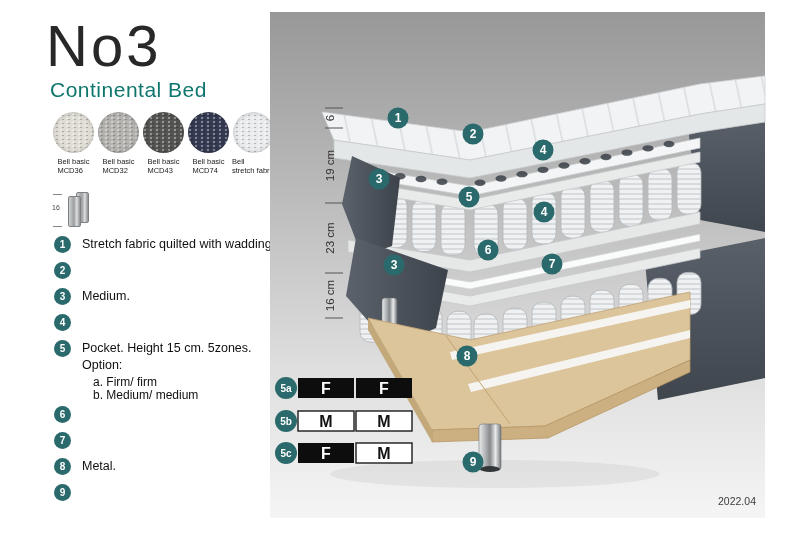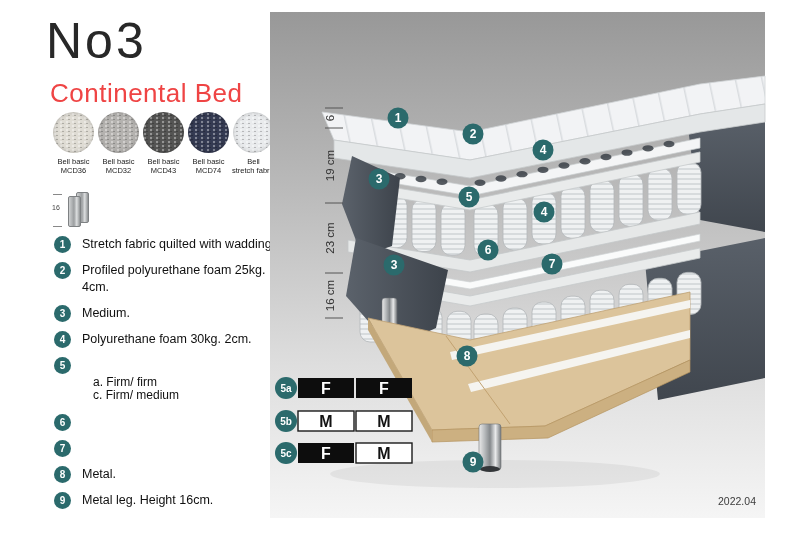--- a/index.html
+++ b/index.html
@@ -1,49 +1,49 @@
 <!DOCTYPE html>
 <html><head>
 <meta charset="utf-8">
 <style>
   html,body{margin:0;padding:0;background:#fff;}
   body{width:800px;height:533px;position:relative;overflow:hidden;
        font-family:"Liberation Sans",sans-serif;color:#111;}
   .page{position:absolute;inset:0;width:800px;height:533px;}
 
   
-  .title{position:absolute;left:46px;top:12px;font-size:50px;font-weight:300;
+  .title{position:absolute;left:46px;top:12px;font-size:58px;font-weight:300;
          letter-spacing:3px;color:#282828;}
-  .subtitle{position:absolute;left:50px;top:78px;font-size:26px;font-weight:400;
-            letter-spacing:.5px;color:#ef4444;}
+  .subtitle{position:absolute;left:50px;top:78px;font-size:21px;font-weight:400;
+            letter-spacing:.5px;color:#0f766e;}
 
   .swatches{position:absolute;left:51px;top:112px;display:flex;}
   .swatch{width:45px;display:flex;flex-direction:column;align-items:center;}
   .swatch-circle{width:41px;height:41px;border-radius:50%;
     background-image:
       radial-gradient(circle at 2px 2px, rgba(255,255,255,.38) 1.1px, transparent 1.6px),
       radial-gradient(circle at 4px 4px, rgba(0,0,0,.22) 1.1px, transparent 1.6px);
     background-size:6px 4px,6px 4px;
     box-shadow:inset 0 0 4px rgba(0,0,0,.25);}
   .swatch-label{margin-top:4px;font-size:7.5px;line-height:9px;color:#222;
-                text-align:center;white-space:nowrap;}
+                text-align:left;white-space:nowrap;}
 
   .leg-thumb{position:absolute;left:52px;top:190px;width:46px;height:48px;}
   .leg-dim{position:absolute;left:0;top:14px;font-size:7px;color:#444;}
   .leg-tick{position:absolute;left:1px;width:9px;border-top:1px solid #888;}
   .leg-cyl{position:absolute;width:11px;height:29px;border-radius:2px;
     background:linear-gradient(90deg,#cfd1d2,#9b9ea0 45%,#dcdedf 70%,#8e9193);
     border:.5px solid #7e8183;}
 
   .specs{position:absolute;left:54px;top:236px;width:230px;}
   .spec-row{display:flex;align-items:flex-start;margin-bottom:9px;}
   .spec-num{flex:0 0 17px;height:17px;border-radius:50%;background:#2b6a6c;
     color:#fff;font-size:10px;font-weight:bold;text-align:center;line-height:17px;}
   .spec-text{margin-left:11px;font-size:12.5px;line-height:17px;color:#101010;}
-  .spec-options{margin:0 0 12px 39px;font-size:12px;line-height:12.5px;color:#101010;}
+  .spec-options{margin:0 0 4px 39px;font-size:12px;line-height:12.5px;color:#101010;}
   .spec-options div{margin-bottom:.5px;}
 
   
   svg text{font-family:"Liberation Sans",sans-serif;}
   .callout-text{fill:#fff;font-size:12px;font-weight:bold;text-anchor:middle;}
   .dim-label{fill:#333;font-size:11.5px;text-anchor:middle;}
   .firm-letter{font-size:16px;font-weight:bold;text-anchor:middle;}
   .firm-letter.on-dark{fill:#fff;}
   .firm-letter.on-light{fill:#121212;}
   .firm-row-label{fill:#fff;font-size:10px;font-weight:bold;text-anchor:middle;}
@@ -88,50 +88,48 @@
     <div class="leg-cyl" style="left:16px;top:6px"></div>
   </div>
 
   <div class="specs">
     <div class="spec-row">
       <div class="spec-num">1</div>
       <div class="spec-text">Stretch fabric quilted with wadding.</div>
     </div>
     <div class="spec-row">
       <div class="spec-num">2</div>
-      <div class="spec-text">Profiled polyurethane foam 25kg. 4cm.</div>
     </div>
     <div class="spec-row">
       <div class="spec-num">3</div>
       <div class="spec-text">Medium.</div>
     </div>
     <div class="spec-row">
       <div class="spec-num">4</div>
-      <div class="spec-text">Polyurethane foam 30kg. 2cm.</div>
     </div>
     <div class="spec-row" style="margin-bottom:2px">
       <div class="spec-num">5</div>
+      <div class="spec-text">Pocket. Height 15 cm. 5zones. Option:</div>
     </div>
     <div class="spec-options">
       <div>a. Firm/ firm</div>
-      <div>c. Firm/ medium</div>
+      <div>b. Medium/ medium</div>
     </div>
     <div class="spec-row">
       <div class="spec-num">6</div>
     </div>
     <div class="spec-row">
       <div class="spec-num">7</div>
     </div>
     <div class="spec-row">
       <div class="spec-num">8</div>
       <div class="spec-text">Metal.</div>
     </div>
     <div class="spec-row">
       <div class="spec-num">9</div>
-      <div class="spec-text">Metal leg. Height 16cm.</div>
     </div>
   </div>
 
   <svg class="page" viewBox="0 0 800 533">
     <defs>
       <linearGradient id="bg" x1="0" y1="0" x2="0" y2="1">
         <stop offset="0" stop-color="#989898"></stop>
           <stop offset=".35" stop-color="#bababa"></stop>
         <stop offset=".7" stop-color="#dedede"></stop>
           <stop offset="1" stop-color="#f5f5f5"></stop>

